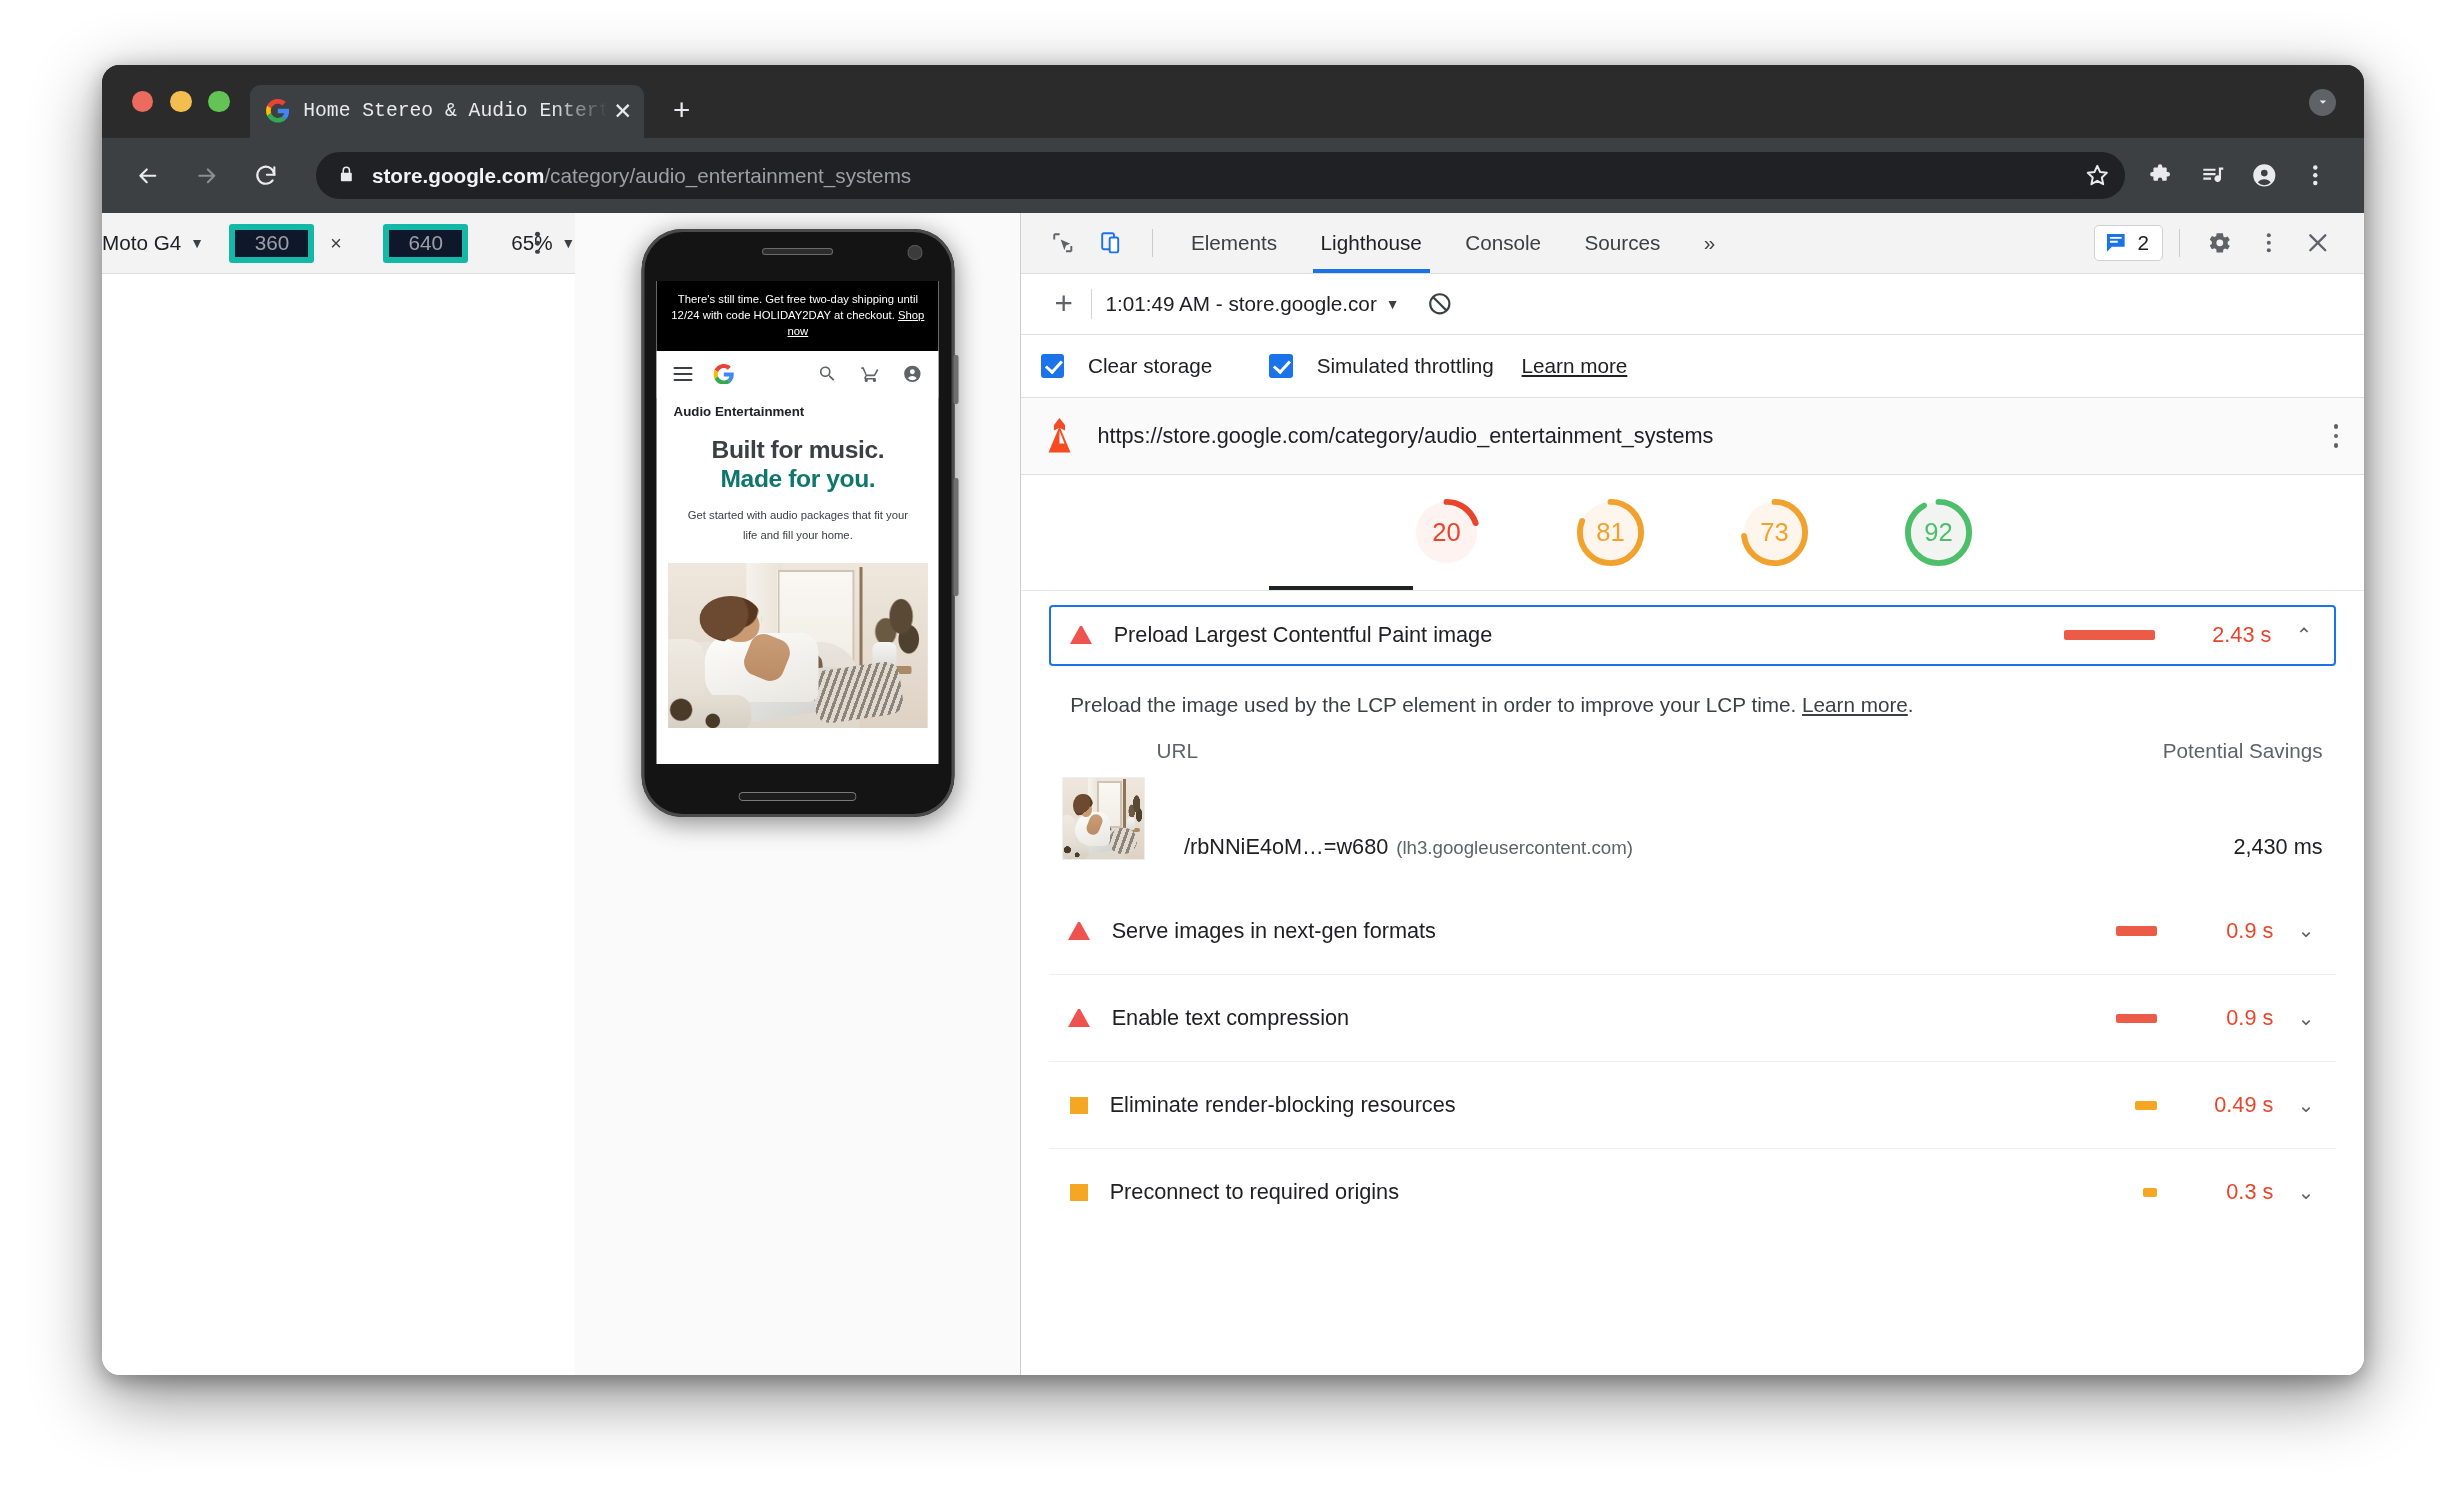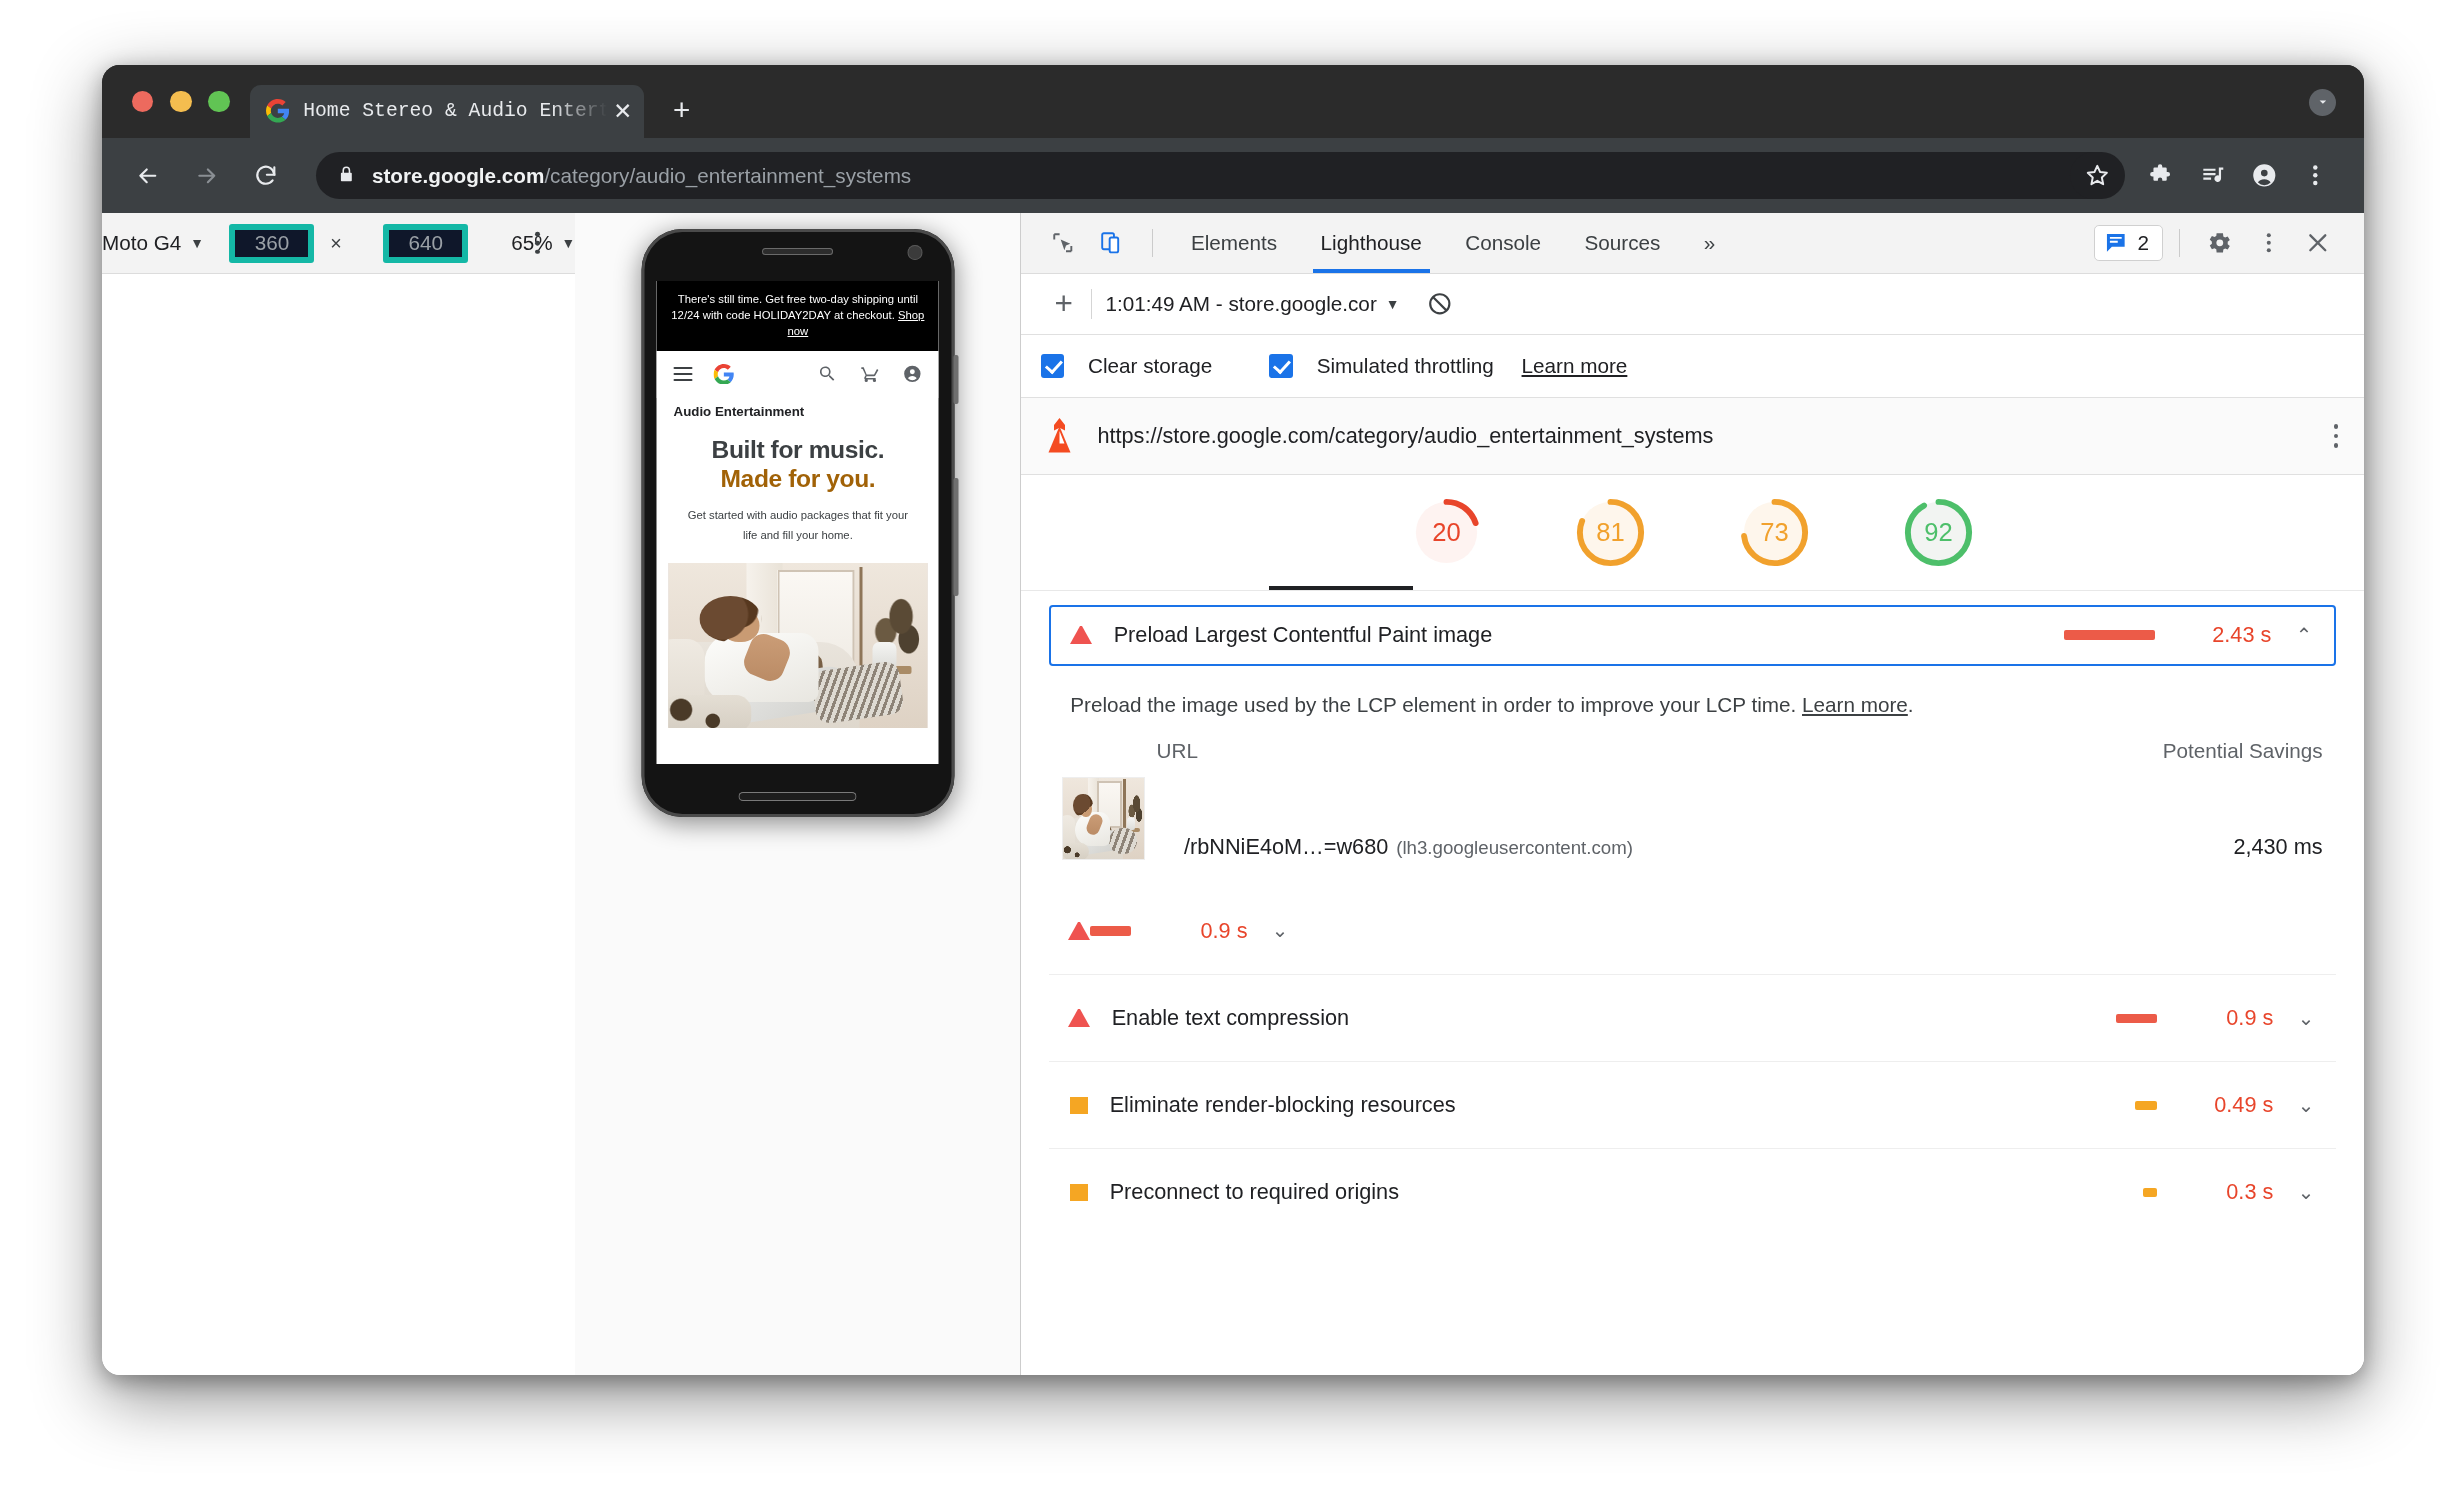--- a/index.html
+++ b/index.html
@@ -179,21 +179,21 @@
   .nav-ic svg { width: 19.7px; height: 19.7px; fill: #5f6368; }
   .cat-title {
     font-size: 13.3px; font-weight: 700; color: #202124; padding: 5.9px 16.7px 0;
   }
   .hero {
     text-align: center; padding: 17.7px 27.6px 0;
   }
   .hero h1 {
     font-size: 24.6px; line-height: 1.16; font-weight: 700; color: #3c4043; letter-spacing: -0.4px;
   }
-  .hero h1 span { color: #a16207; }
+  .hero h1 span { color: #0f766e; }
   .hero p {
     margin-top: 12.8px; font-size: 11.3px; line-height: 1.75; color: #3c4043;
   }
   .hero-img {
     margin: 17.7px 11.8px 0; height: 165px; border-radius: 0; overflow: hidden; position: relative;
     background: #d9cec4;
   }
 
   
   .photo { position: absolute; inset: 0; }
@@ -729,20 +729,21 @@
                 </span>
               </span>
               <span class="rowurl"><span>/rbNNiE4oM…=w680</span><em>(lh3.googleusercontent.com)</em></span>
               <span class="rowval">2,430 ms</span>
             </div>
           </div>
 
           <div style="margin-top:27.6px">
             <div class="audit-row">
               <span class="tri"></span>
+              <span class="audit-title">Serve images in next-gen formats</span>
               <span class="bar" style="width:41px;background:#ec5b48"></span>
               <span class="metric">0.9 s</span>
               <span class="chev">⌄</span>
             </div>
             <div class="audit-row">
               <span class="tri"></span>
               <span class="audit-title">Enable text compression</span>
               <span class="bar" style="width:41px;background:#ec5b48"></span>
               <span class="metric">0.9 s</span>
               <span class="chev">⌄</span>

